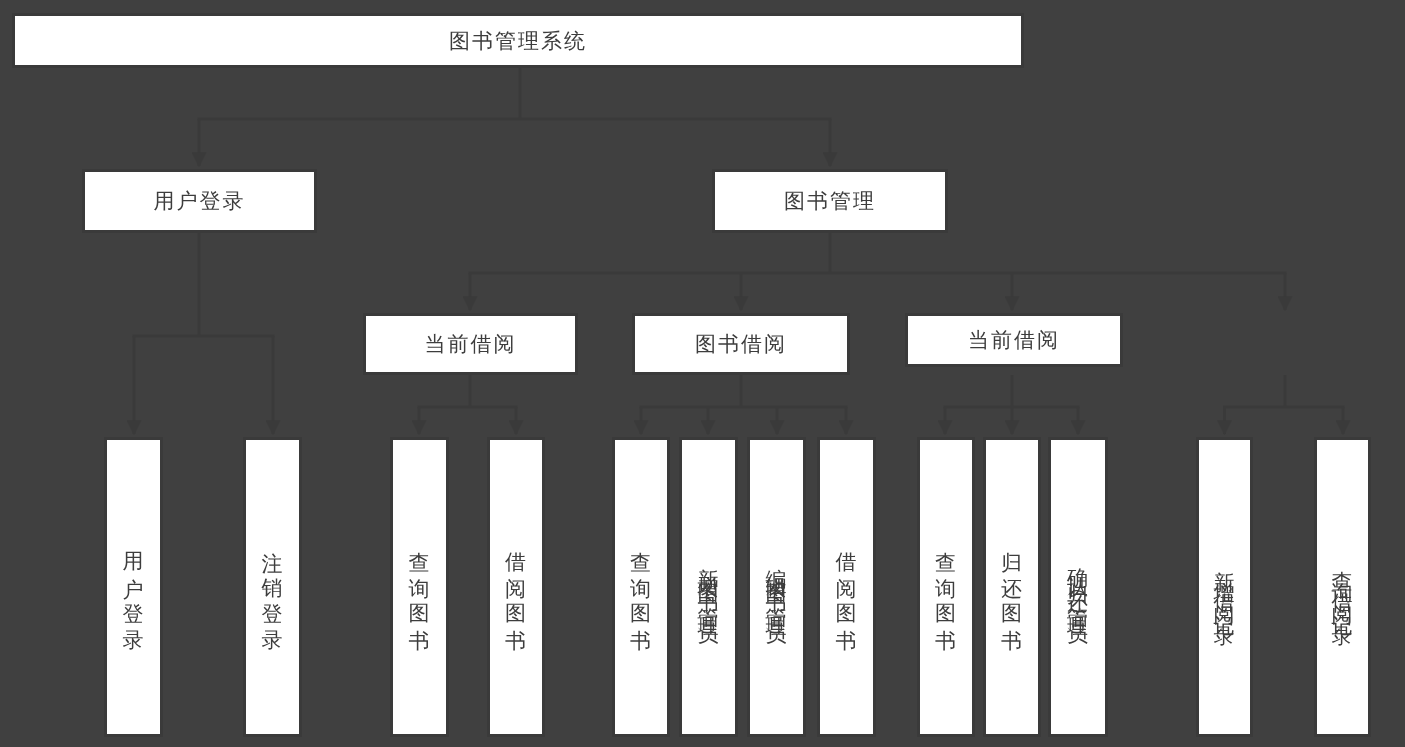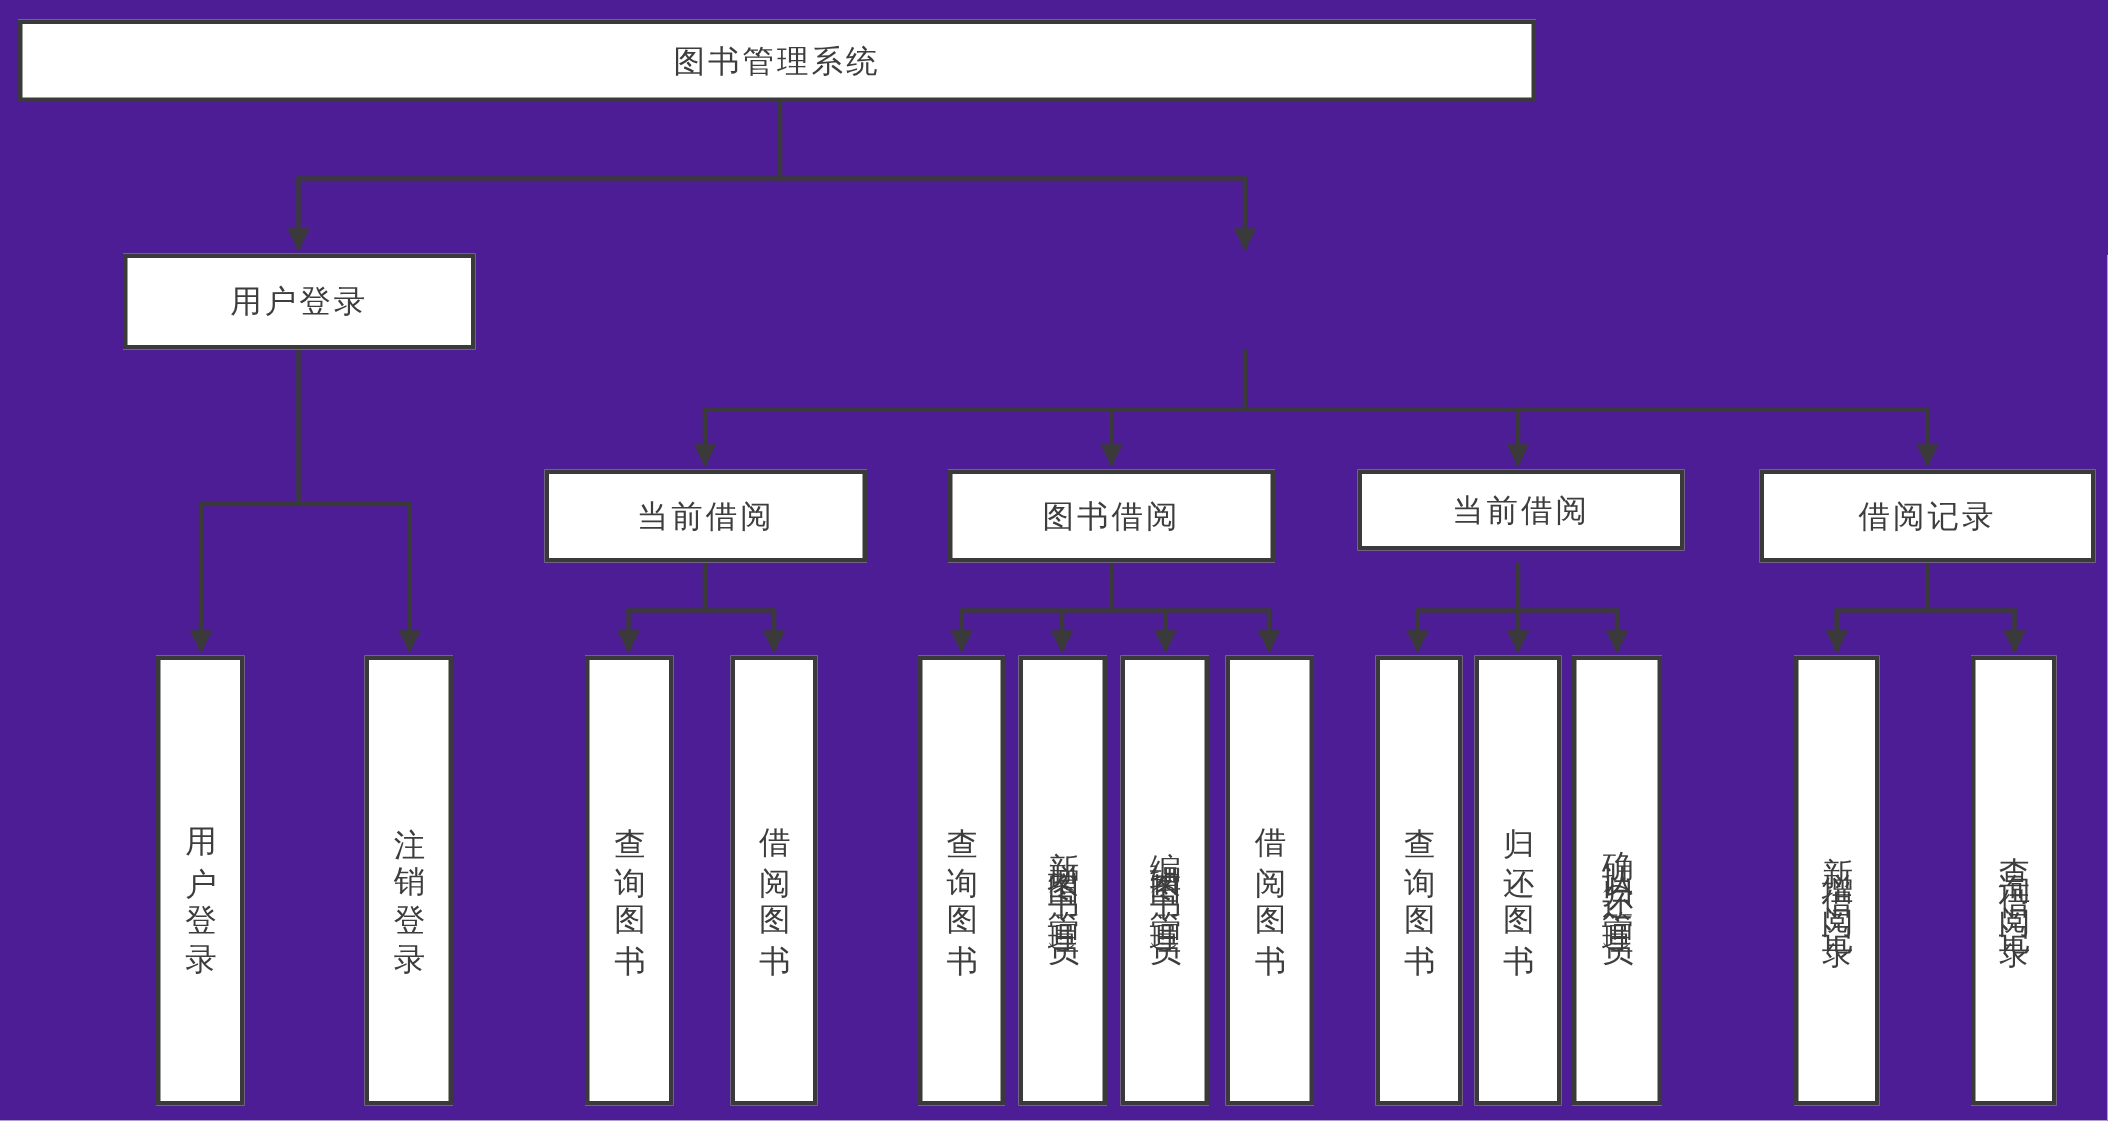--- a/index.html
+++ b/index.html
@@ -5,21 +5,21 @@
   html, body {
     margin: 0;
     padding: 0;
     background: #ffffff;
     font-family: "Liberation Sans", "DejaVu Sans", sans-serif;
   }
   .canvas {
     position: relative;
     width: 1405px;
     height: 747px;
-    background: #4c1d95;
+    background: #404040;
     overflow: hidden;
   }
   .connectors {
     position: absolute;
     left: 0;
     top: 0;
     width: 1405px;
     height: 747px;
     pointer-events: none;
   }
@@ -110,25 +110,25 @@
       <line x1="1285" y1="375" x2="1285" y2="407"></line>
       <line x1="1223" y1="407" x2="1344.5" y2="407"></line>
       <line x1="1224.5" y1="407" x2="1224.5" y2="434" marker-end="url(#arw)"></line>
       <line x1="1343" y1="407" x2="1343" y2="434" marker-end="url(#arw)"></line>
     </g>
   </svg>
 
   <div class="node hbox" style="left:12px; top:13px; width:1012px; height:55px;">图书管理系统</div>
 
   <div class="node hbox" style="left:82px; top:169px; width:235px; height:64px;">用户登录</div>
+  <div class="node hbox" style="left:712px; top:169px; width:236px; height:64px;">图书管理</div>
 
   <div class="node hbox" style="left:363px; top:313px; width:215px; height:62px;">当前借阅</div>
   <div class="node hbox" style="left:632px; top:313px; width:218px; height:62px;">图书借阅</div>
   <div class="node hbox" style="left:905px; top:313px; width:218px; height:54px;">当前借阅</div>
-  <div class="node hbox" style="left:1173px; top:313px; width:224px; height:62px;">借阅记录</div>
 
   <div class="node vbox sp4" style="left:104px; width:59px;">用户登录</div>
   <div class="node vbox sp4" style="left:243px; width:59px;">注销登录</div>
 
   <div class="node vbox sp4" style="left:390px; width:59px;">查询图书</div>
   <div class="node vbox sp4" style="left:487px; width:58px;">借阅图书</div>
 
   <div class="node vbox sp4" style="left:612px; width:58px;">查询图书</div>
   <div class="node vbox sp9" style="left:679px; width:59px;">新增图书（管理员）</div>
   <div class="node vbox sp9" style="left:747px; width:59px;">编辑图书（管理员）</div>

